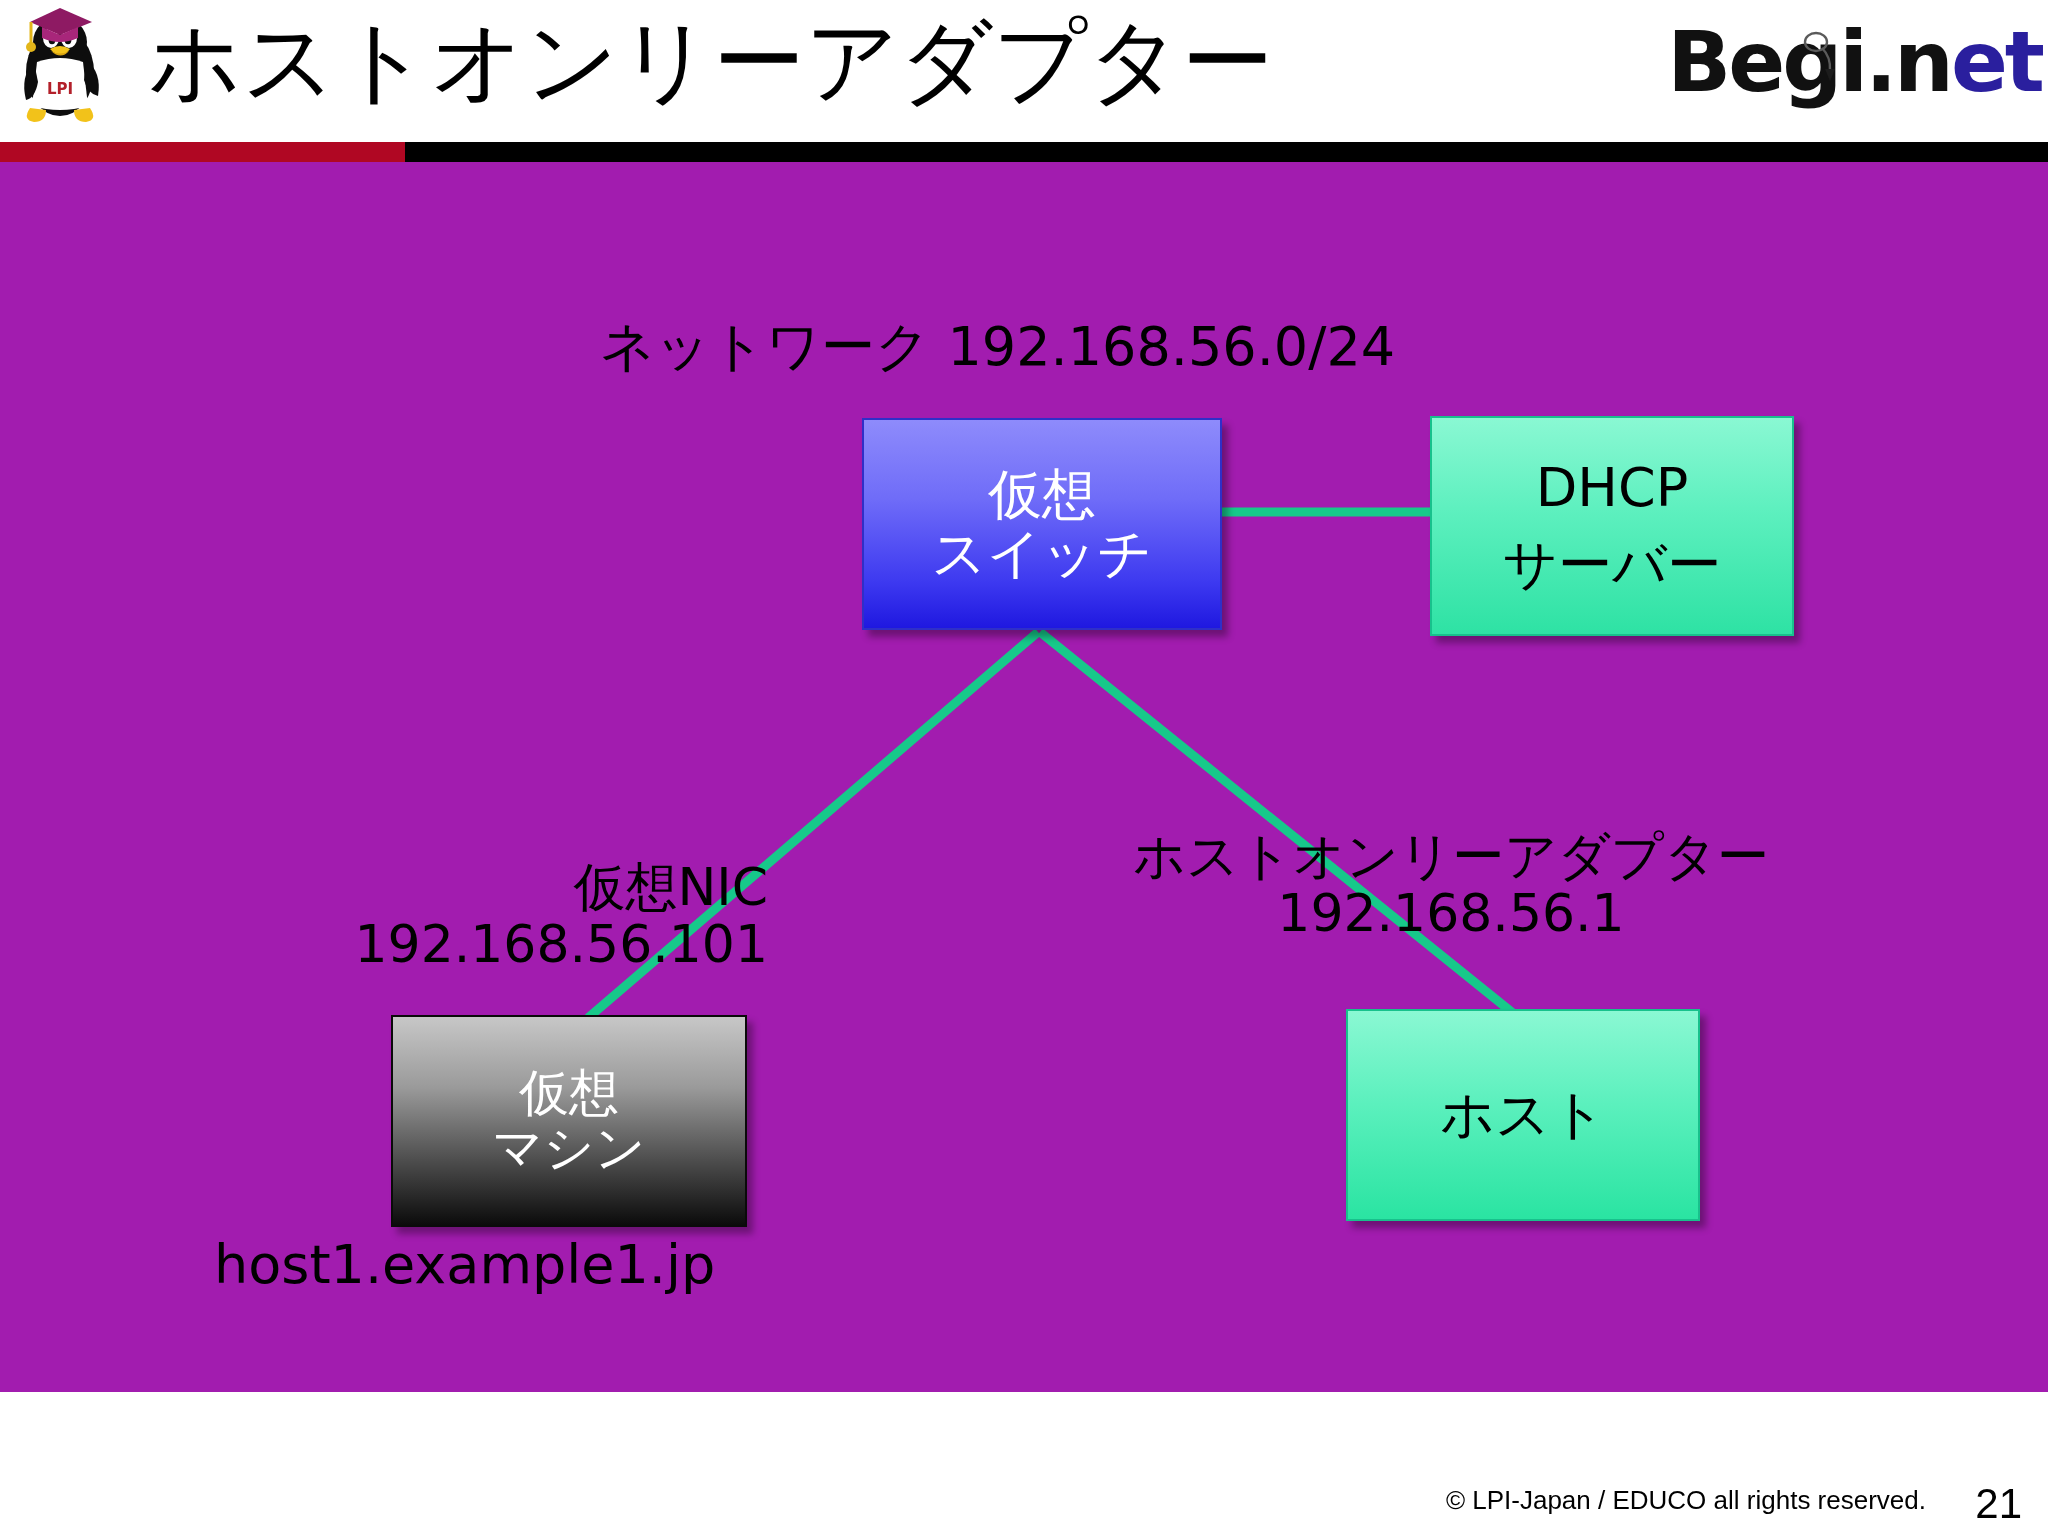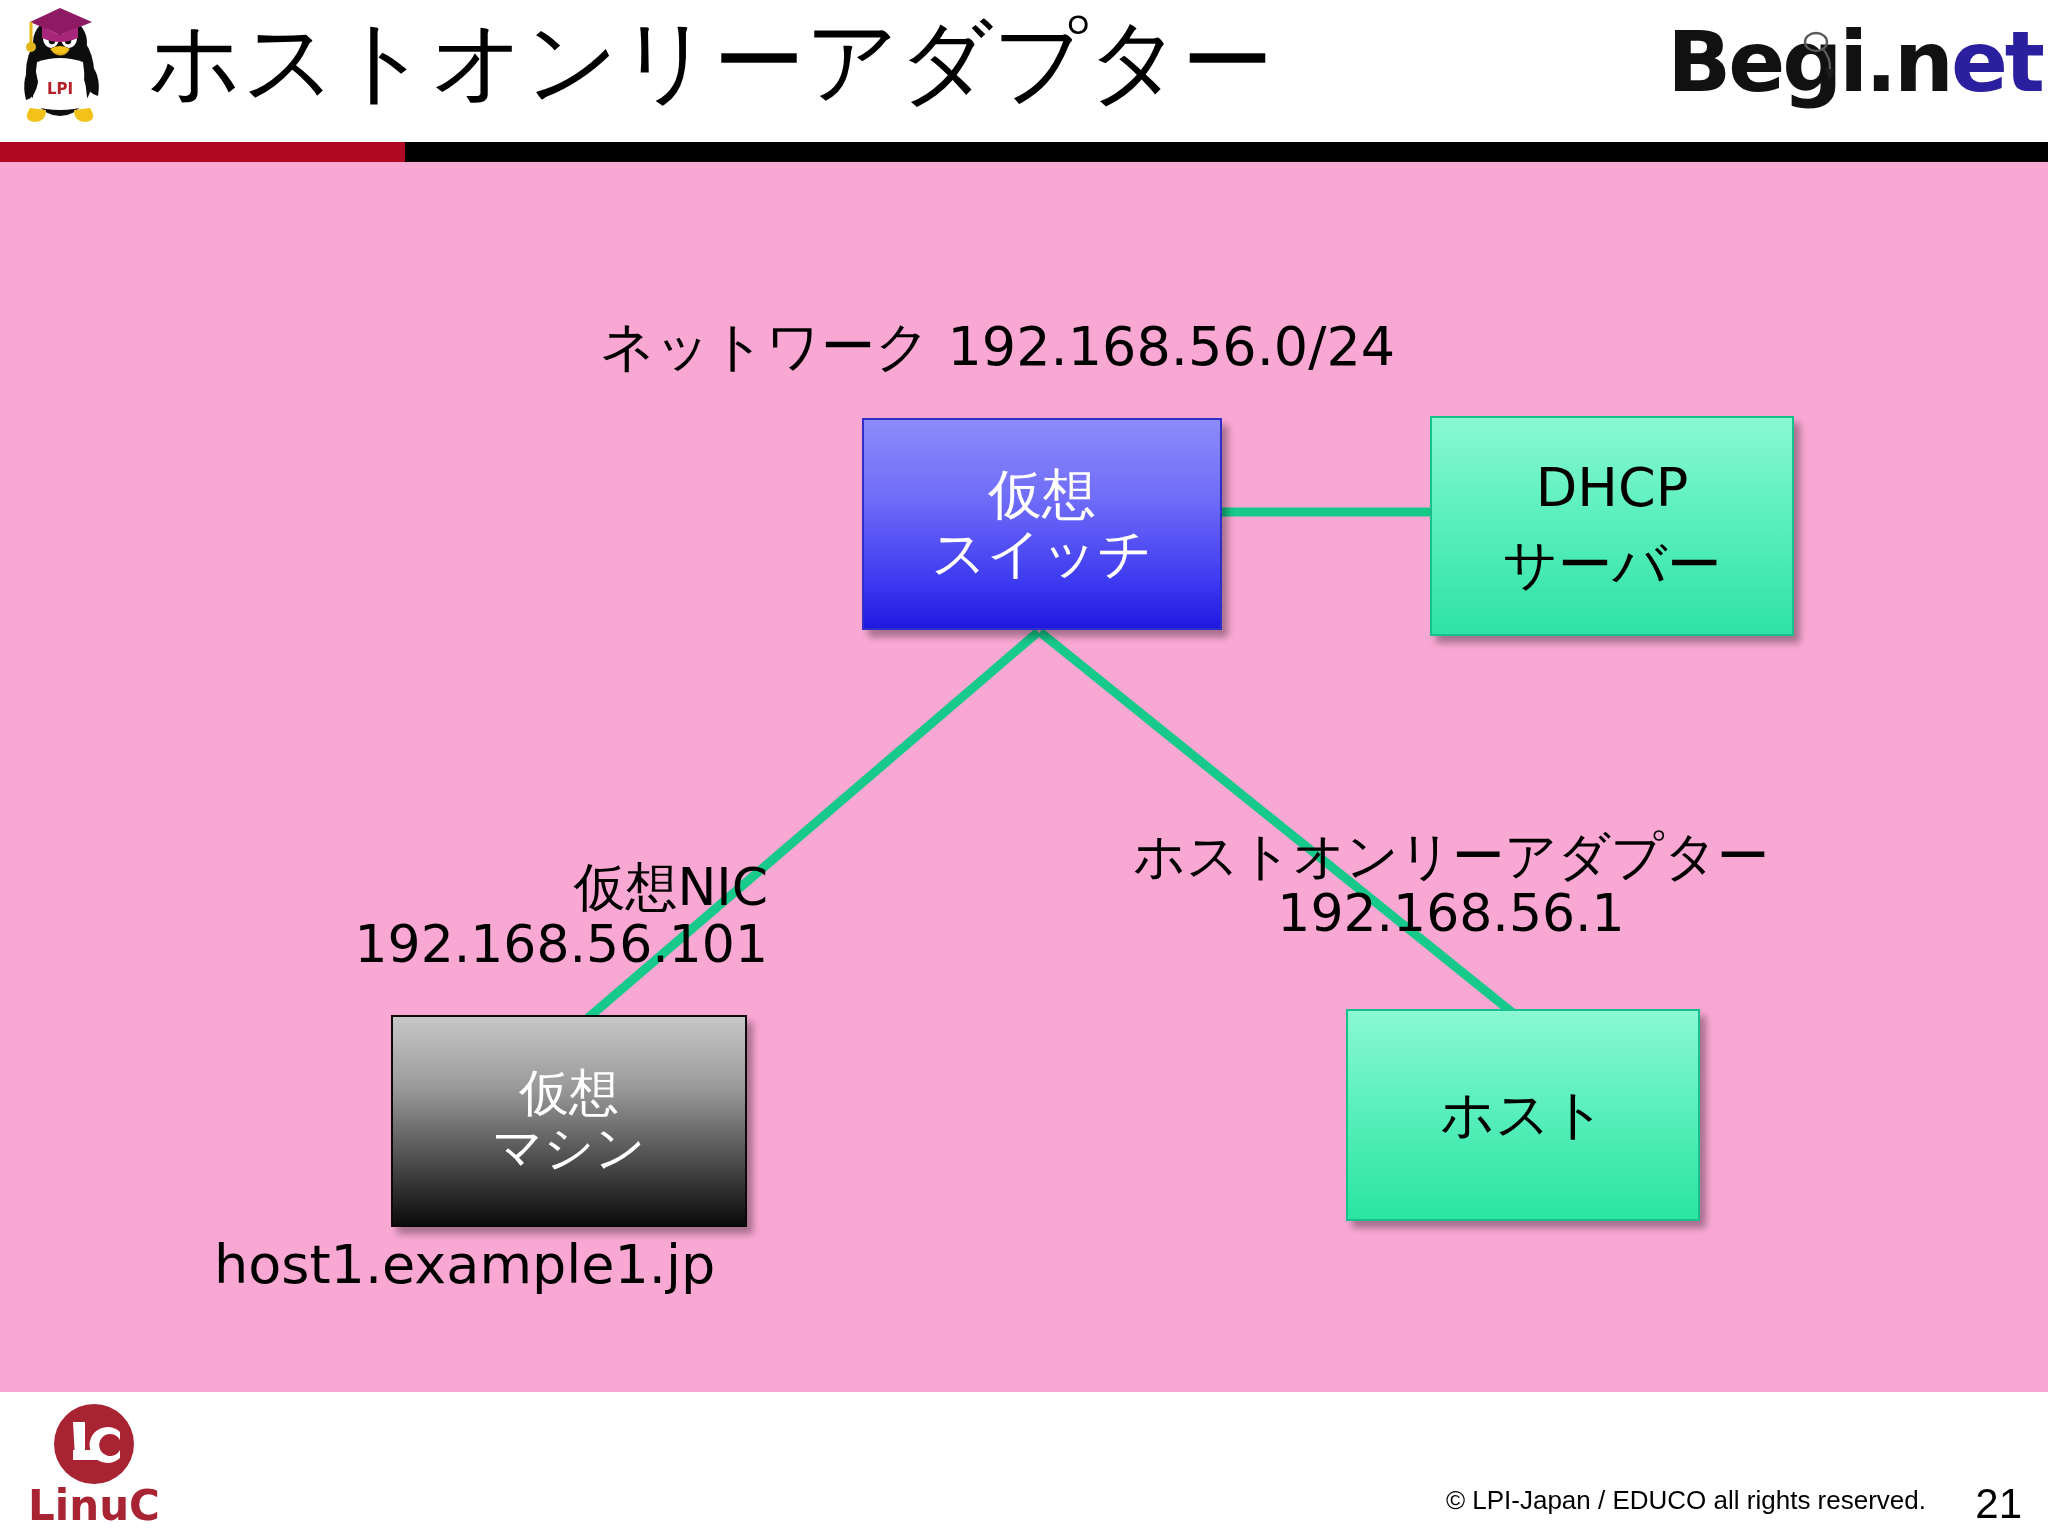--- a/index.html
+++ b/index.html
@@ -13,21 +13,21 @@
     position: relative;
     overflow: hidden;
     font-family: "Liberation Sans", "DejaVu Sans", sans-serif;
     color: #000000;
   }
 
   
   #slide {
     position: absolute;
     inset: 0;
-    background: #f9a8d4;
+    background: #a21caf;
   }
 
   
   #header {
     position: absolute;
     left: 0; top: 0;
     width: 2048px; height: 142px;
     background: #ffffff;
   }
 
@@ -333,29 +333,18 @@
     <div class="label" id="label-hoa">
       <span>ホストオンリーアダプター</span>
       <span class="l2">192.168.56.1</span>
     </div>
 
     <div class="label" id="label-hostname">host1.example1.jp</div>
   </div>
 
   <div id="footer">
 
-    <div id="linuc-logo">
-      <svg viewBox="0 0 132 126" width="132" height="126" aria-hidden="true">
-        <circle cx="66" cy="42" r="40" fill="#a82432"></circle>
-
-        <path d="M45 20 L57 20 L57 56 L47 56 Z" fill="#ffffff"></path>
-        <path d="M45 48 L72 48 L72 58 L45 58 Z" fill="#ffffff"></path>
-
-        <path d="M92 30 A18 18 0 1 0 92 56 L92 48 A11 11 0 1 1 92 38 Z" fill="#ffffff"></path>
-        <text x="66" y="118" font-family="DejaVu Sans, sans-serif" font-size="42" font-weight="700" fill="#a82432" text-anchor="middle">LinuC</text>
-      </svg>
-    </div>
 
     <div id="copyright">© LPI-Japan / EDUCO all rights reserved.</div>
     <div id="page-number">21</div>
   </div>
 
 </div>
 
 </body></html>

